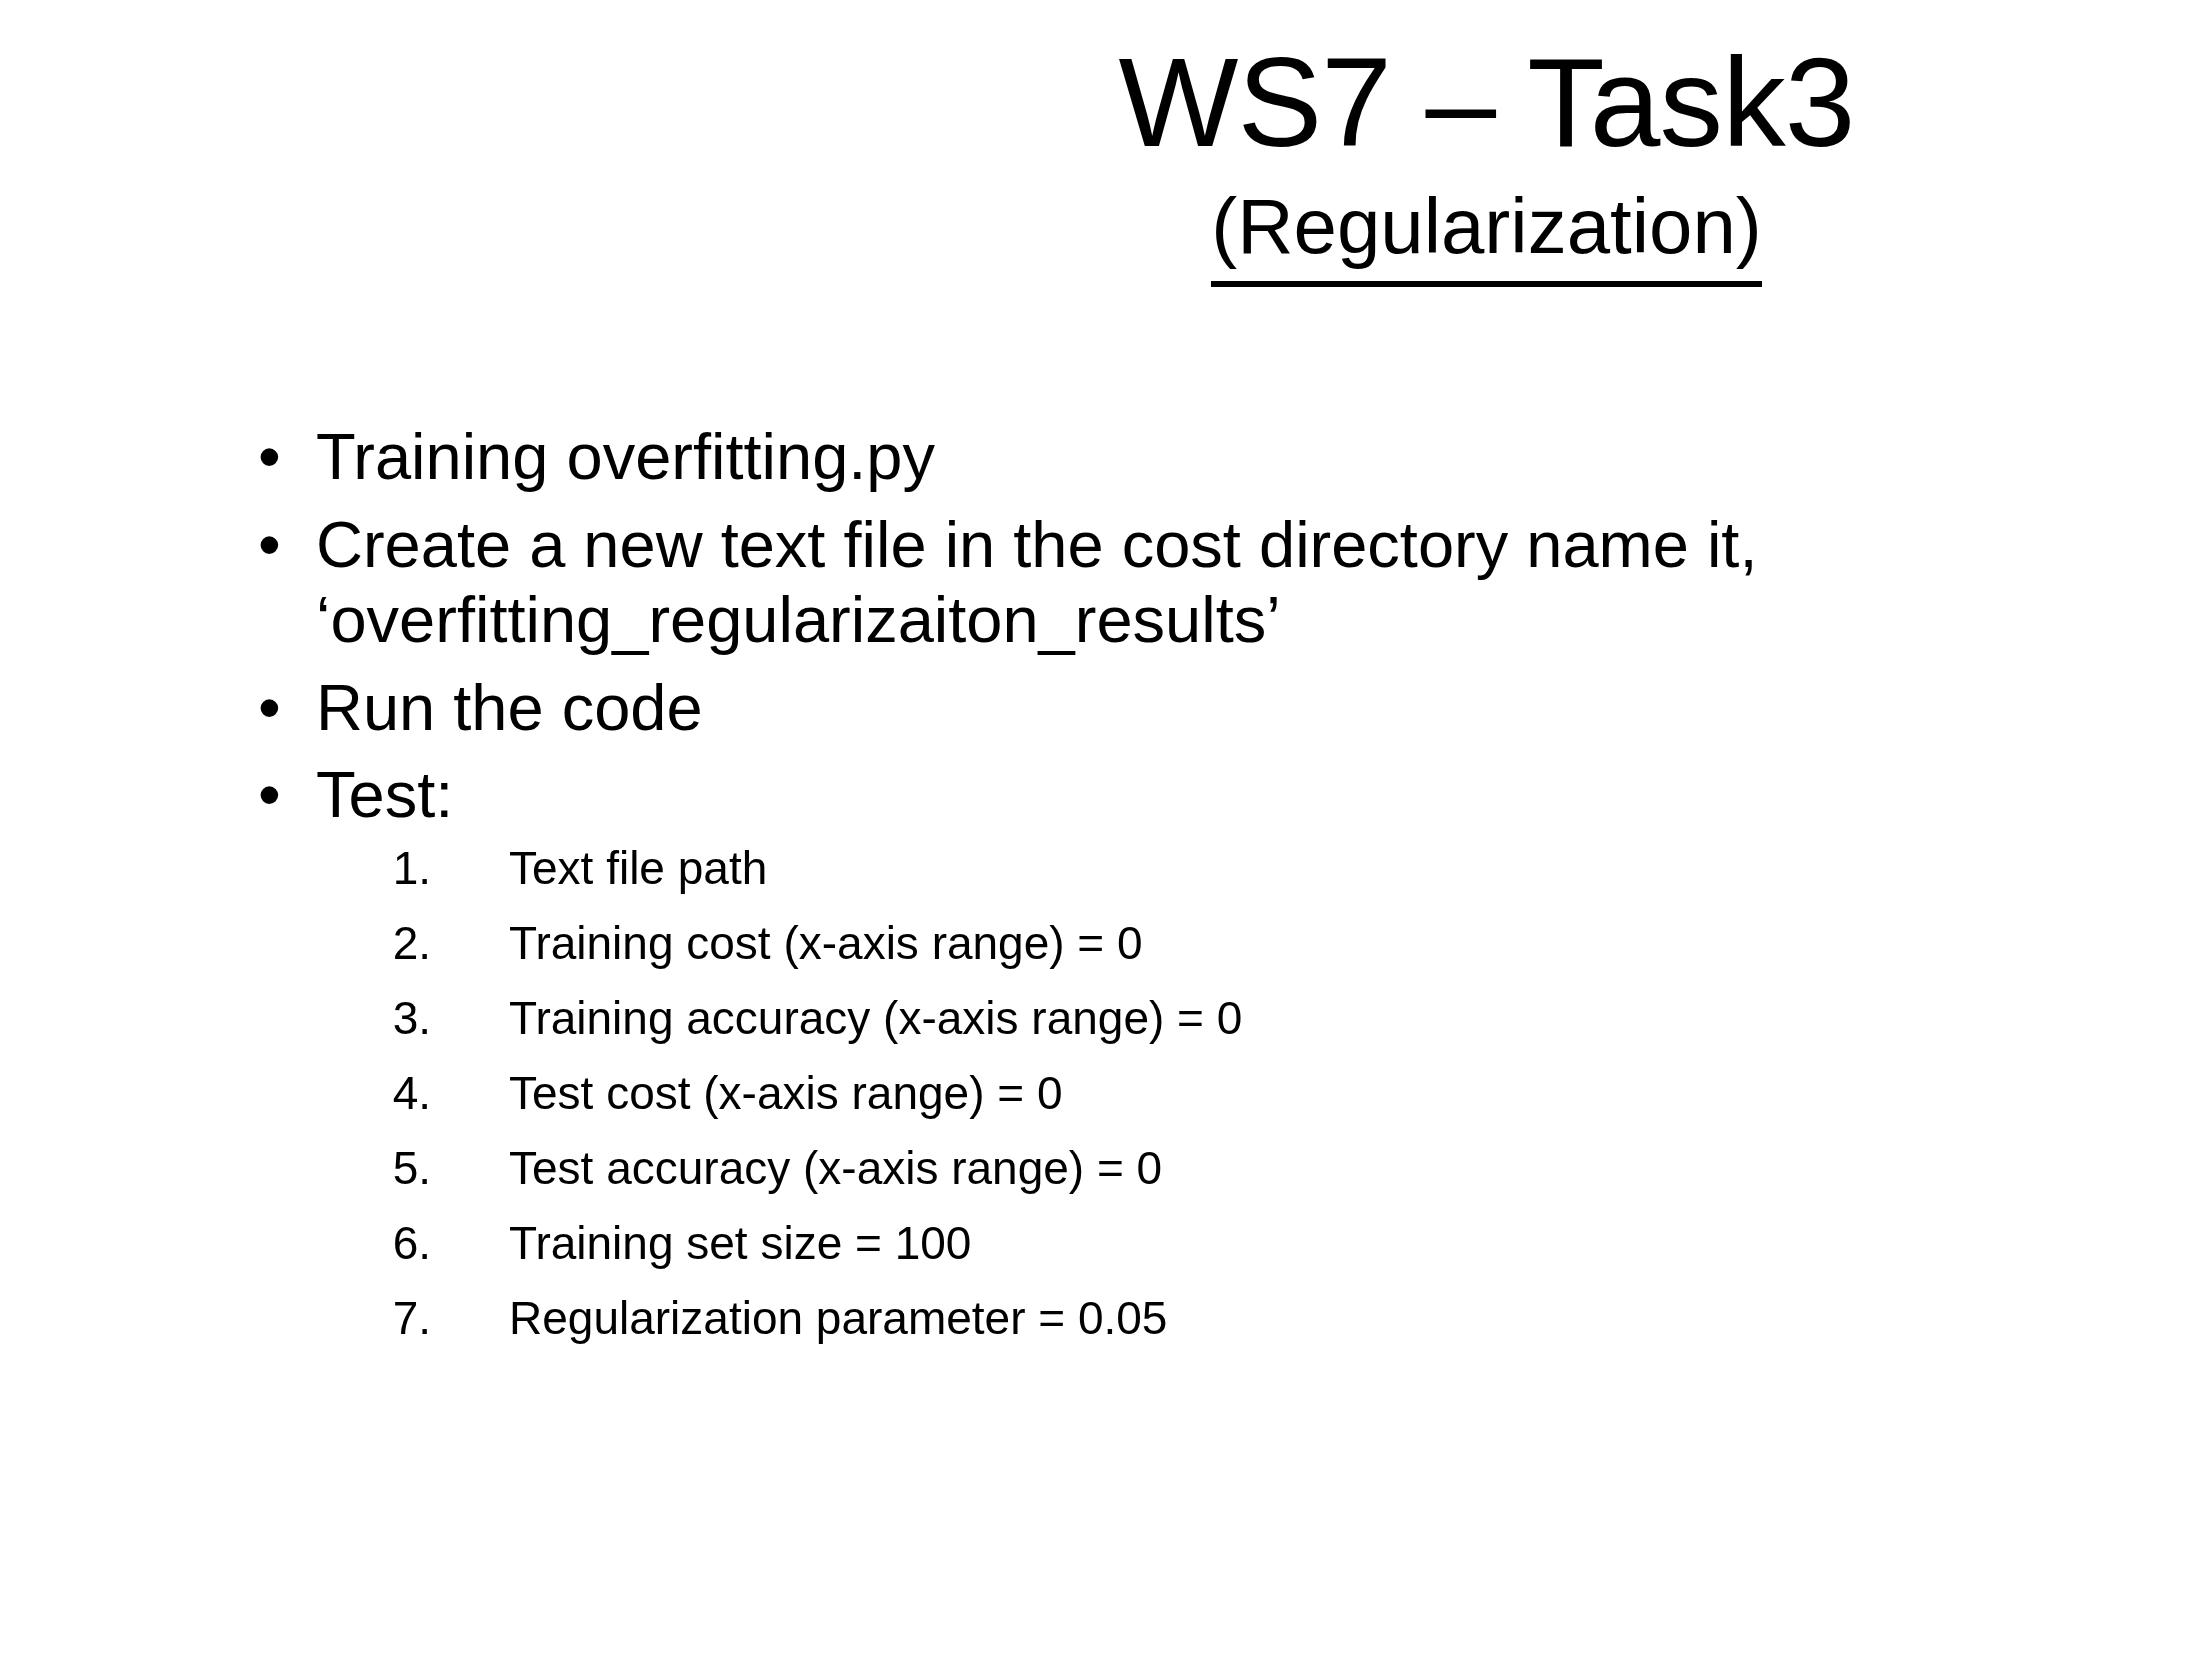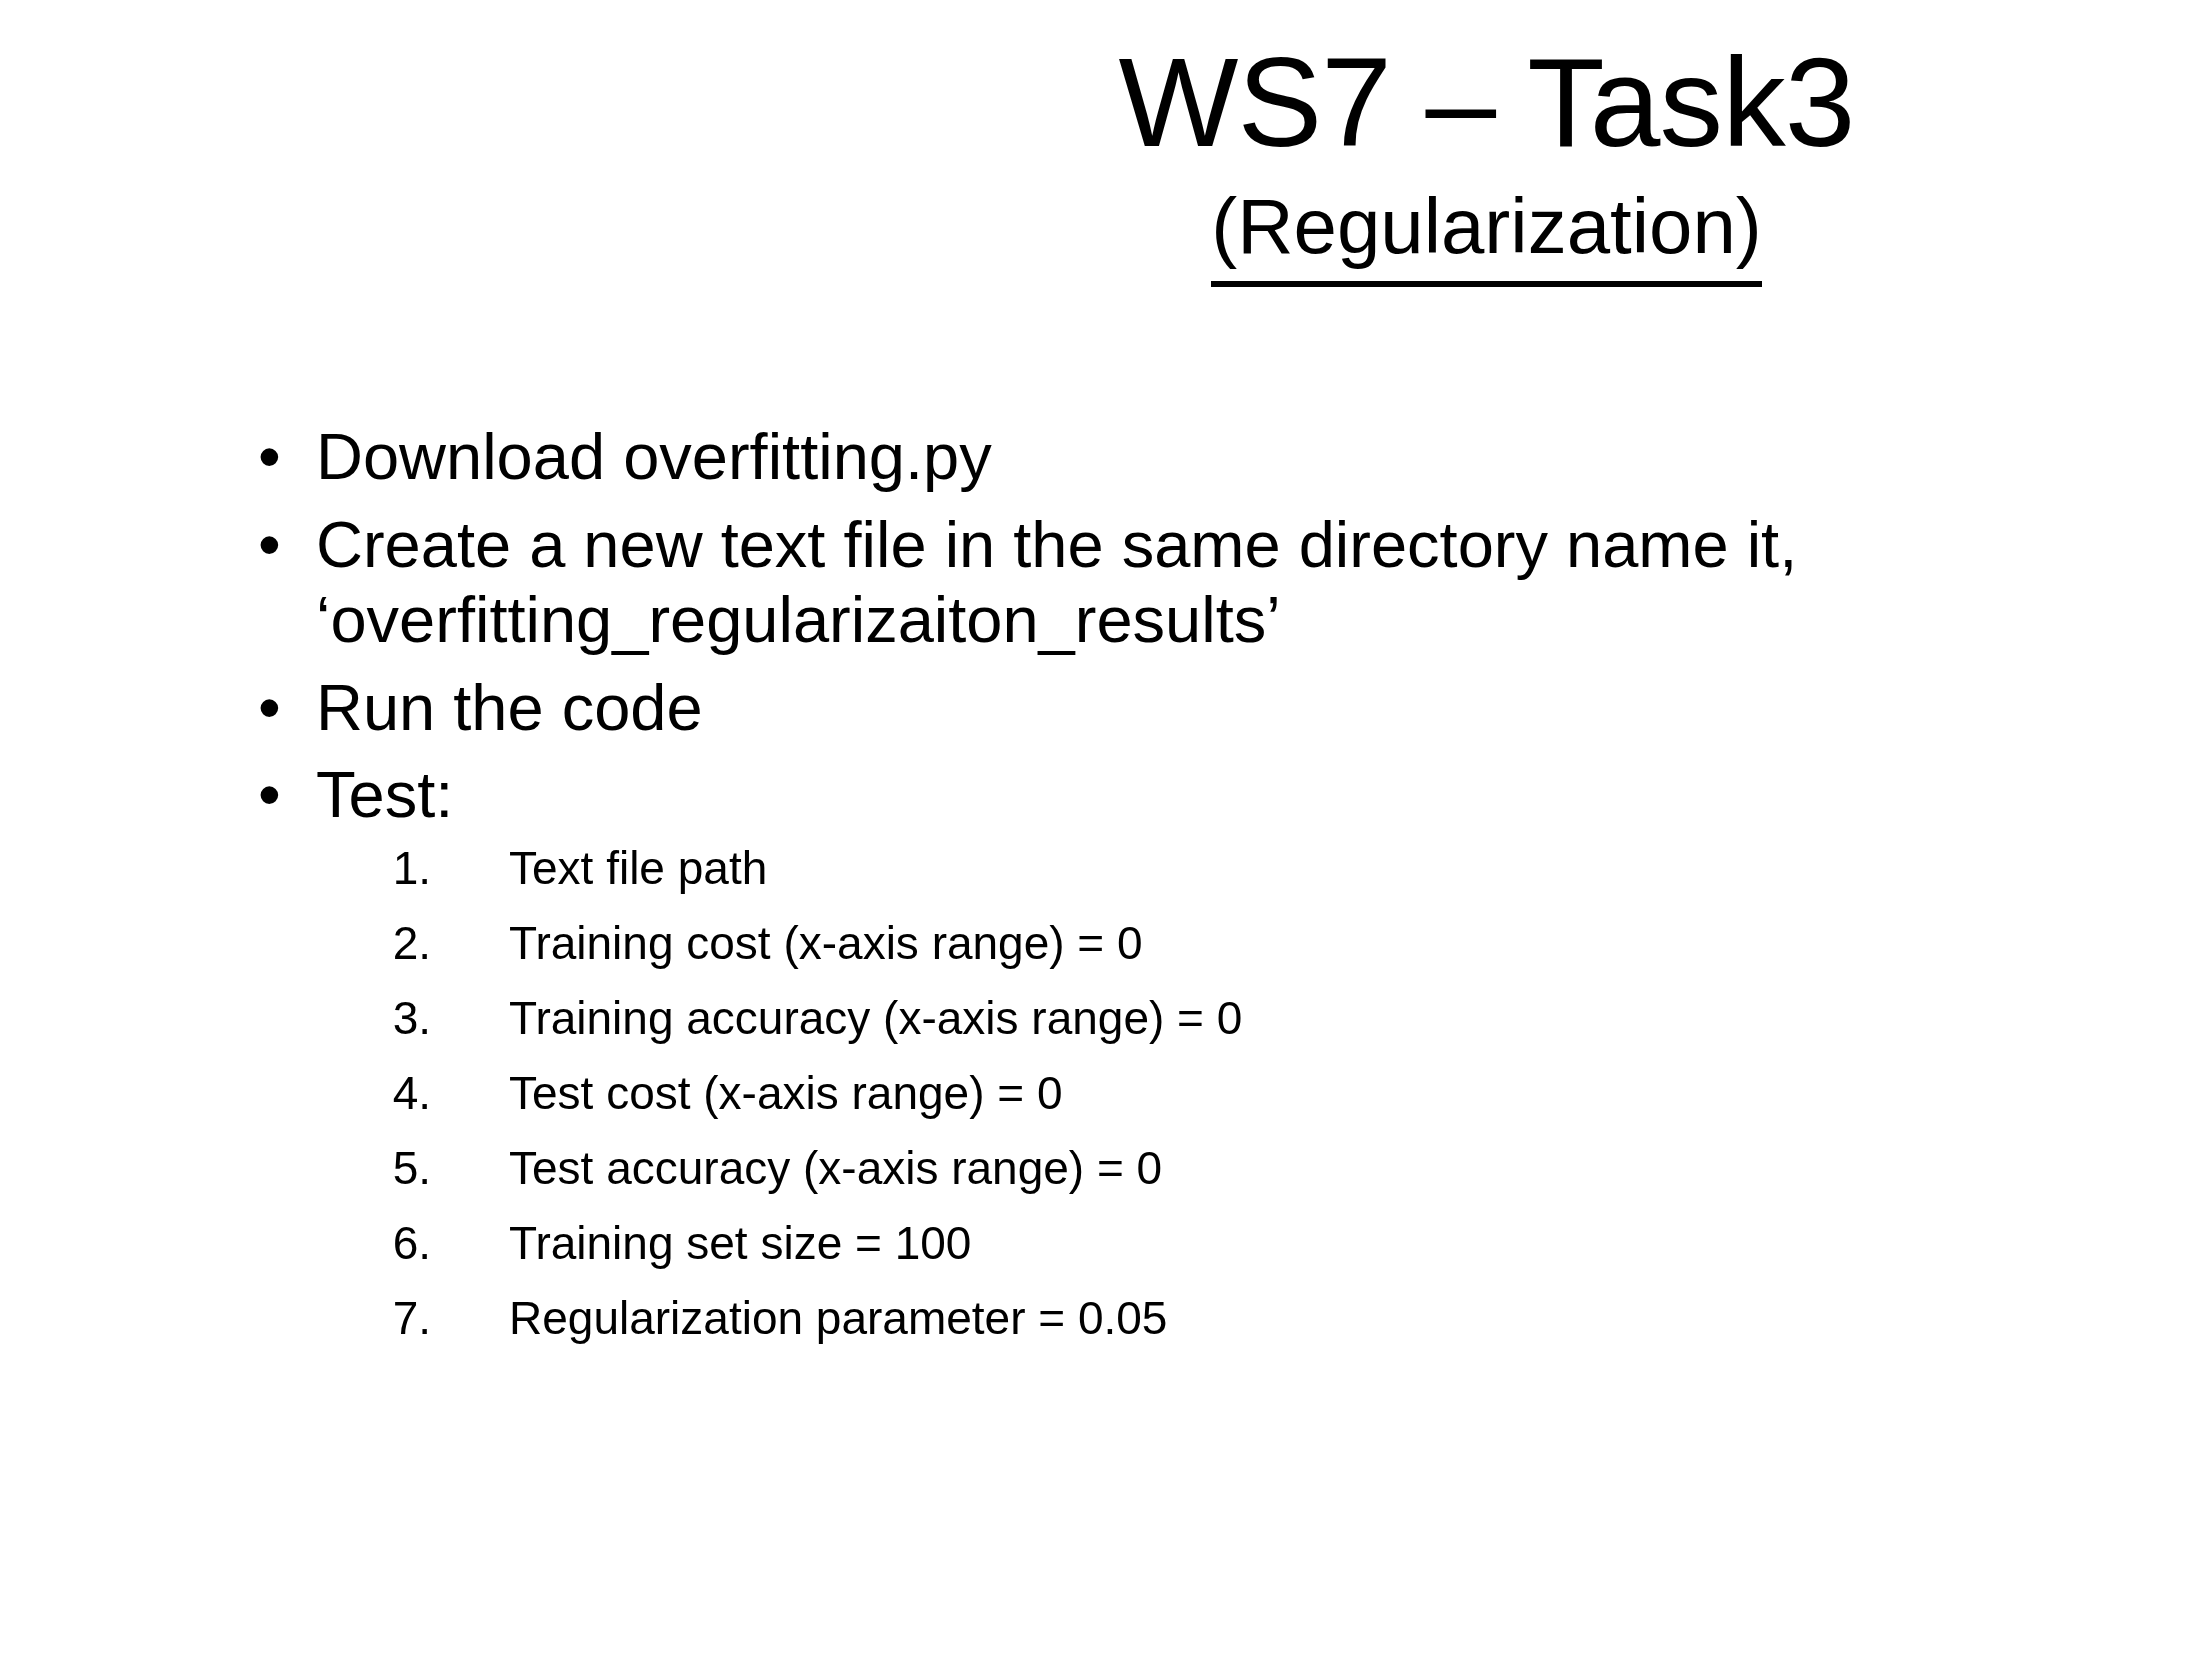--- a/index.html
+++ b/index.html
@@ -124,26 +124,26 @@
     <div class="slide-title">WS7 – Task3</div>
     <div class="slide-subtitle-wrap">
       <span class="slide-subtitle">(Regularization)</span>
     </div>
   </div>
 
   <div class="body-block">
 
     <div class="bullet-row">
       <span class="bullet-marker">•</span>
-      <span class="bullet-text">Download overfitting.py</span>
+      <span class="bullet-text">Training overfitting.py</span>
     </div>
 
     <div class="bullet-row">
       <span class="bullet-marker">•</span>
-      <span class="bullet-text">Create a new text file in the same directory name it, ‘overfitting_regularizaiton_results’</span>
+      <span class="bullet-text">Create a new text file in the cost directory name it, ‘overfitting_regularizaiton_results’</span>
     </div>
 
     <div class="bullet-row">
       <span class="bullet-marker">•</span>
       <span class="bullet-text">Run the code</span>
     </div>
 
     <div class="bullet-row">
       <span class="bullet-marker">•</span>
       <span class="bullet-text">Test:</span>

